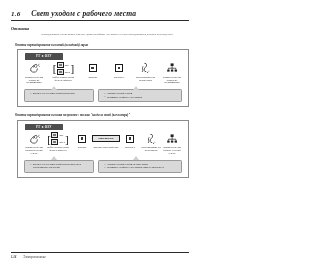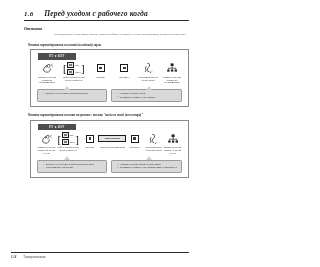--- a/index.html
+++ b/index.html
@@ -7,21 +7,21 @@
   body{
     width:200px;height:267px;
     background:#ffffff;
     font-family:"Liberation Serif", serif;
     color:#1a1a1a;
     overflow:hidden;
     position:relative;
   }
   .page{
     position:absolute;inset:0;
-    padding:9px 11px 0 24px;
+    padding:9px 11px 0 11px;
     box-sizing:border-box;
   }
 
   
   .title-row{
     display:flex;align-items:baseline;
     gap:11px;
     padding-bottom:2px;
   }
   .title-num{
@@ -208,21 +208,21 @@
   }
   .footer-num{font-weight:bold;}
 </style>
 </head>
 <body>
 
 <div class="page">
 
   <div class="title-row">
     <span class="title-num">1.6</span>
-    <span class="title-txt">Перед уходом с рабочего когда</span>
+    <span class="title-txt">Свет уходом с рабочего места</span>
   </div>
   <div class="title-rule"></div>
 
   <div class="sub-head">Отмывка</div>
   <p class="body-par">Перекодирование только можно отменить двумя способами. Это зависит от типа перекодирования, который вы определили.</p>
 
   <div class="diag-cap">Отмена перекодирования на новый (исходный) экран</div>
   <div class="diagram">
     <div class="diag-header">РГ в ОЗУ</div>
 

